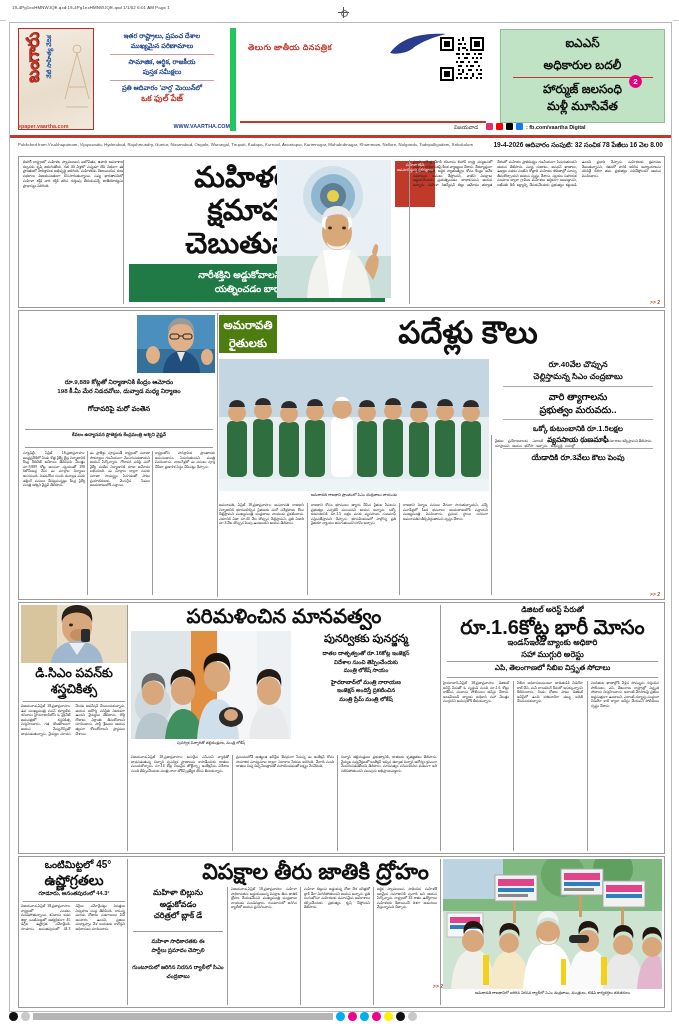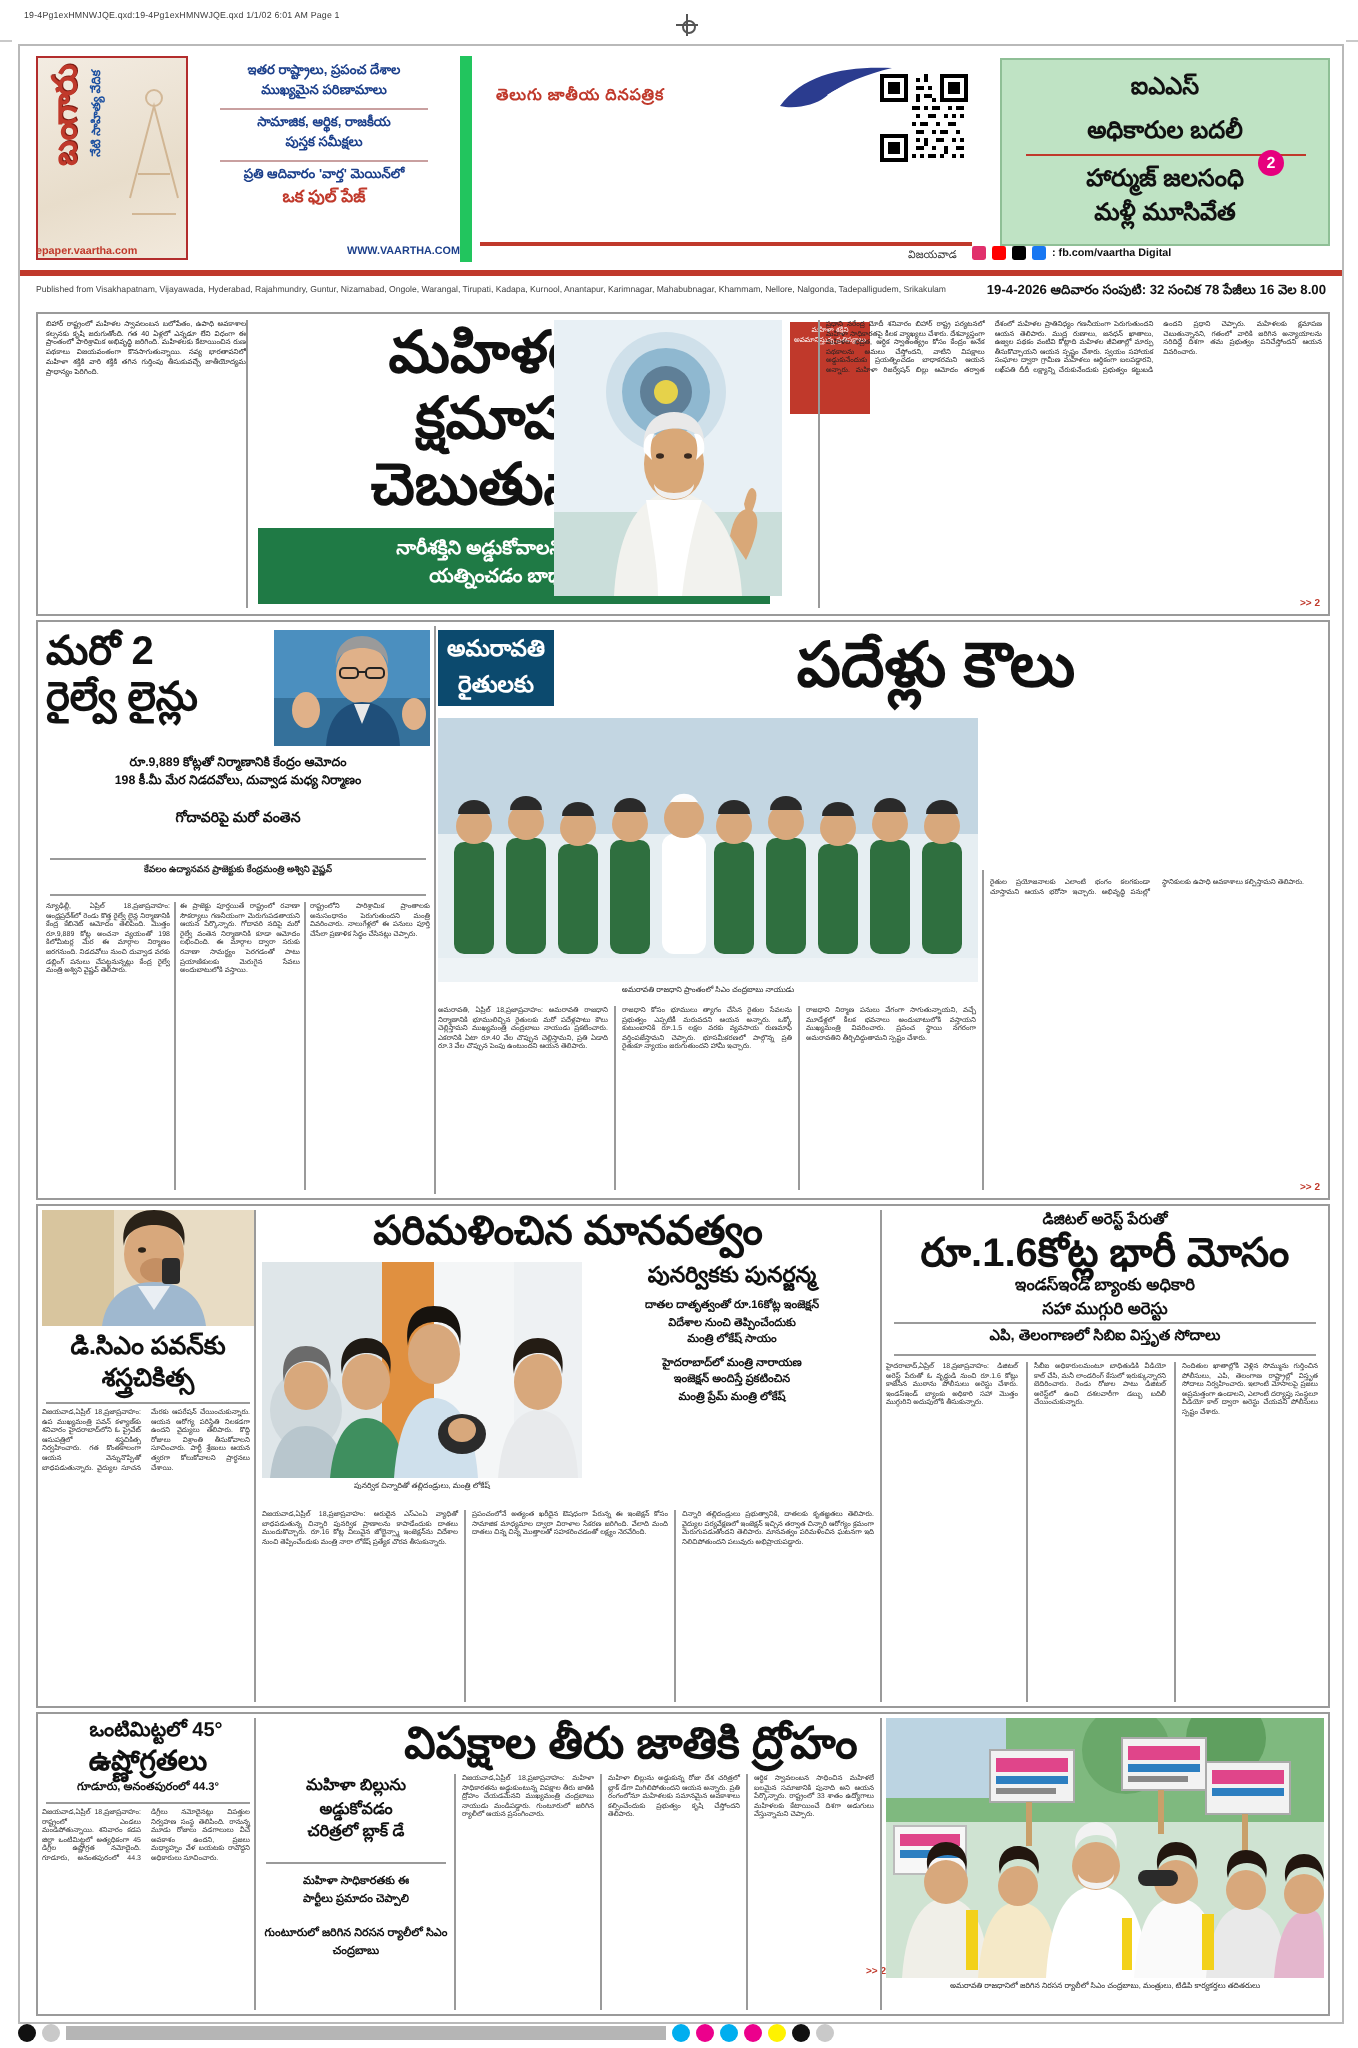--- a/index.html
+++ b/index.html
@@ -74,21 +74,21 @@
 
   
   .sec2{position:absolute;left:8px;top:287px;width:645px;height:288px;border:1px solid #9a9a9a;}
   .rail-box{position:absolute;left:2px;top:2px;width:196px;height:284px;}
   .rail-head{position:absolute;left:2px;top:2px;width:112px;font-size:20px;line-height:23px;font-weight:bold;color:#111;}
   .rail-photo{position:absolute;left:116px;top:2px;width:78px;height:58px;overflow:hidden;background:#7fb3d5;}
   .rail-sub{position:absolute;left:2px;top:64px;width:192px;text-align:center;font-size:6.2px;line-height:9px;font-weight:bold;color:#111;}
   .rail-sub2{position:absolute;left:2px;top:92px;width:192px;text-align:center;font-size:7px;font-weight:bold;color:#111;}
   .rail-sub3{position:absolute;left:2px;top:104px;width:192px;text-align:center;font-size:4.6px;line-height:7px;font-weight:bold;color:#222;}
   .amr{position:absolute;left:200px;top:2px;width:443px;height:284px;}
-  .amr-tag{position:absolute;left:0px;top:2px;width:58px;height:38px;background:#0c4a6e;color:#fff;font-size:11.5px;line-height:18px;font-weight:bold;text-align:center;padding-top:1px;box-sizing:border-box;}
+  .amr-tag{position:absolute;left:0px;top:2px;width:58px;height:38px;background:#4d7c0f;color:#fff;font-size:11.5px;line-height:18px;font-weight:bold;text-align:center;padding-top:1px;box-sizing:border-box;}
   .amr-head{position:absolute;left:60px;top:0px;width:378px;font-size:31px;line-height:40px;font-weight:bold;color:#111;text-align:center;}
   .amr-photo{position:absolute;left:0px;top:46px;width:270px;height:132px;overflow:hidden;background:#a9c6d8;}
   .amr-right{position:absolute;left:276px;top:46px;width:166px;text-align:center;}
   .amr-right .a{font-size:8px;line-height:12px;font-weight:bold;color:#111;}
   .amr-right .b{font-size:9.5px;line-height:13px;font-weight:bold;color:#111;}
   .amr-right .c{font-size:7.4px;line-height:11px;font-weight:bold;color:#111;}
   .amr-right .d{font-size:7.6px;line-height:11px;font-weight:bold;color:#111;}
   .amr-right .hr{width:150px;height:1px;background:#aaa;margin:3px auto;}
 
   
@@ -296,22 +296,20 @@
 
       <div class="lead-note">మహిళా శక్తిని అవమానిస్తున్న ప్రతిపక్షాలు</div>
       <div class="vrule" style="left:390px;top:3px;height:144px;"></div>
       <div class="lead-r col-text" style="column-count:3;column-gap:5px;">ప్రధాని నరేంద్ర మోదీ శనివారం బిహార్ రాష్ట్ర పర్యటనలో మహిళా సాధికారతపై కీలక వ్యాఖ్యలు చేశారు. దేశవ్యాప్తంగా మహిళల భద్రత, ఆర్థిక స్వాతంత్య్రం కోసం కేంద్రం అనేక పథకాలను అమలు చేస్తోందని, వాటిని విపక్షాలు అడ్డుకునేందుకు ప్రయత్నించడం బాధాకరమని ఆయన అన్నారు. మహిళా రిజర్వేషన్ బిల్లు ఆమోదం తర్వాత దేశంలో మహిళల ప్రాతినిధ్యం గణనీయంగా పెరుగుతుందని ఆయన తెలిపారు. ముద్ర రుణాలు, జనధన్ ఖాతాలు, ఉజ్వల పథకం వంటివి కోట్లాది మహిళల జీవితాల్లో మార్పు తీసుకొచ్చాయని ఆయన స్పష్టం చేశారు. స్వయం సహాయక సంఘాల ద్వారా గ్రామీణ మహిళలు ఆర్థికంగా బలపడ్డారని, లఖ్‌పతి దీదీ లక్ష్యాన్ని చేరుకునేందుకు ప్రభుత్వం కట్టుబడి ఉందని ప్రధాని చెప్పారు. మహిళలకు క్షమాపణ చెబుతున్నానని, గతంలో వారికి జరిగిన అన్యాయాలను సరిదిద్దే దిశగా తమ ప్రభుత్వం పనిచేస్తోందని ఆయన వివరించారు.</div>
       <div class="more" style="right:4px;bottom:2px;">&gt;&gt; 2</div>
     </div>
 
     <div class="sec2">
 
       <div class="rail-box">
-        <div class="rail-head" style="white-space:pre-line;">మరో 2
-రైల్వే లైన్లు</div>
         <div class="rail-photo">
           <svg viewBox="0 0 78 58" width="78" height="58">
             <rect width="78" height="58" fill="#4b8fbf"></rect>
             <rect y="34" width="78" height="24" fill="#35719b"></rect>
             <ellipse cx="44" cy="22" rx="13" ry="15" fill="#e0b189"></ellipse>
             <path d="M31 18 C32 6, 56 6, 57 18 C58 9, 52 3, 44 3 C36 3, 30 9, 31 18 Z" fill="#9a9a9a"></path>
             <rect x="33" y="19" width="9" height="5" rx="2" fill="none" stroke="#222" stroke-width="1"></rect>
             <rect x="46" y="19" width="9" height="5" rx="2" fill="none" stroke="#222" stroke-width="1"></rect>
             <path d="M42 21 L46 21" stroke="#222" stroke-width="1"></path>
             <path d="M26 58 C27 42, 36 36, 44 36 C53 36, 62 42, 63 58 Z" fill="#1f4f7a"></path>
@@ -385,20 +383,32 @@
                 <path d="M166 46 a8 7 0 0 1 16 0 z"></path>
               <path d="M192 49 a8 7 0 0 1 16 0 z"></path>
                 <path d="M218 47 a8 7 0 0 1 16 0 z"></path>
               <path d="M244 48 a8 7 0 0 1 16 0 z"></path>
             </g>
             <rect y="120" width="270" height="12" fill="#eef3f6"></rect>
           </svg>
         </div>
         <div class="cap" style="position:absolute;left:0;top:180px;width:270px;">అమరావతి రాజధాని ప్రాంతంలో సిఎం చంద్రబాబు నాయుడు</div>
 
+        <div class="amr-right">
+          <div class="a" style="white-space:pre-line;">రూ.40వేల చొప్పున
+చెల్లిస్తామన్న సిఎం చంద్రబాబు</div>
+          <div class="hr"></div>
+          <div class="b" style="white-space:pre-line;">వారి త్యాగాలను
+ప్రభుత్వం మరువదు..</div>
+          <div class="hr"></div>
+          <div class="c" style="white-space:pre-line;">ఒక్కో కుటుంబానికి రూ.1.5లక్షల
+వ్యవసాయ రుణమాఫీ</div>
+          <div class="hr"></div>
+          <div class="d">యేడాదికి రూ.3వేలు కౌలు పెంపు</div>
+        </div>
 
         <div class="col-text" style="position:absolute;left:0px;top:190px;width:85px;height:92px;">అమరావతి, ఏప్రిల్ 18,ప్రజాప్రవాహం: అమరావతి రాజధాని నిర్మాణానికి భూములిచ్చిన రైతులకు మరో పదేళ్లపాటు కౌలు చెల్లిస్తామని ముఖ్యమంత్రి చంద్రబాబు నాయుడు ప్రకటించారు. ఎకరానికి ఏటా రూ.40 వేల చొప్పున చెల్లిస్తామని, ప్రతి ఏడాది రూ.3 వేల చొప్పున పెంపు ఉంటుందని ఆయన తెలిపారు.</div>
         <div class="vrule" style="left:88px;top:190px;height:92px;"></div>
         <div class="col-text" style="position:absolute;left:92px;top:190px;width:85px;height:92px;">రాజధాని కోసం భూములు త్యాగం చేసిన రైతుల సేవలను ప్రభుత్వం ఎప్పటికీ మరువదని ఆయన అన్నారు. ఒక్కో కుటుంబానికి రూ.1.5 లక్షల వరకు వ్యవసాయ రుణమాఫీ వర్తింపజేస్తామని చెప్పారు. భూసమీకరణలో పాల్గొన్న ప్రతి రైతుకూ న్యాయం జరుగుతుందని హామీ ఇచ్చారు.</div>
         <div class="vrule" style="left:180px;top:190px;height:92px;"></div>
         <div class="col-text" style="position:absolute;left:184px;top:190px;width:85px;height:92px;">రాజధాని నిర్మాణ పనులు వేగంగా సాగుతున్నాయని, వచ్చే మూడేళ్లలో కీలక భవనాలు అందుబాటులోకి వస్తాయని ముఖ్యమంత్రి వివరించారు. ప్రపంచ స్థాయి నగరంగా అమరావతిని తీర్చిదిద్దుతామని స్పష్టం చేశారు.</div>
         <div class="vrule" style="left:272px;top:122px;height:160px;"></div>
         <div class="col-text" style="position:absolute;left:276px;top:126px;width:166px;height:156px;column-count:2;column-gap:6px;">రైతుల ప్రయోజనాలకు ఎలాంటి భంగం కలగకుండా చూస్తామని ఆయన భరోసా ఇచ్చారు. అభివృద్ధి పనుల్లో స్థానికులకు ఉపాధి అవకాశాలు కల్పిస్తామని తెలిపారు.</div>
         <div class="more" style="right:2px;bottom:0px;">&gt;&gt; 2</div>
       </div>

